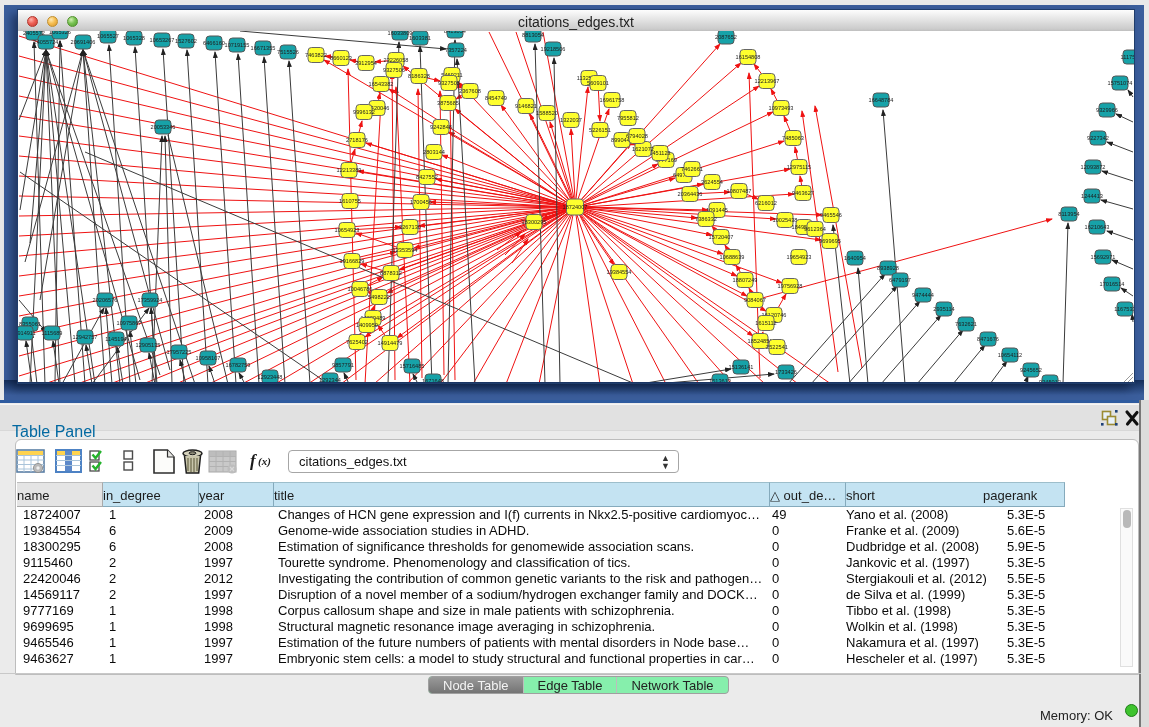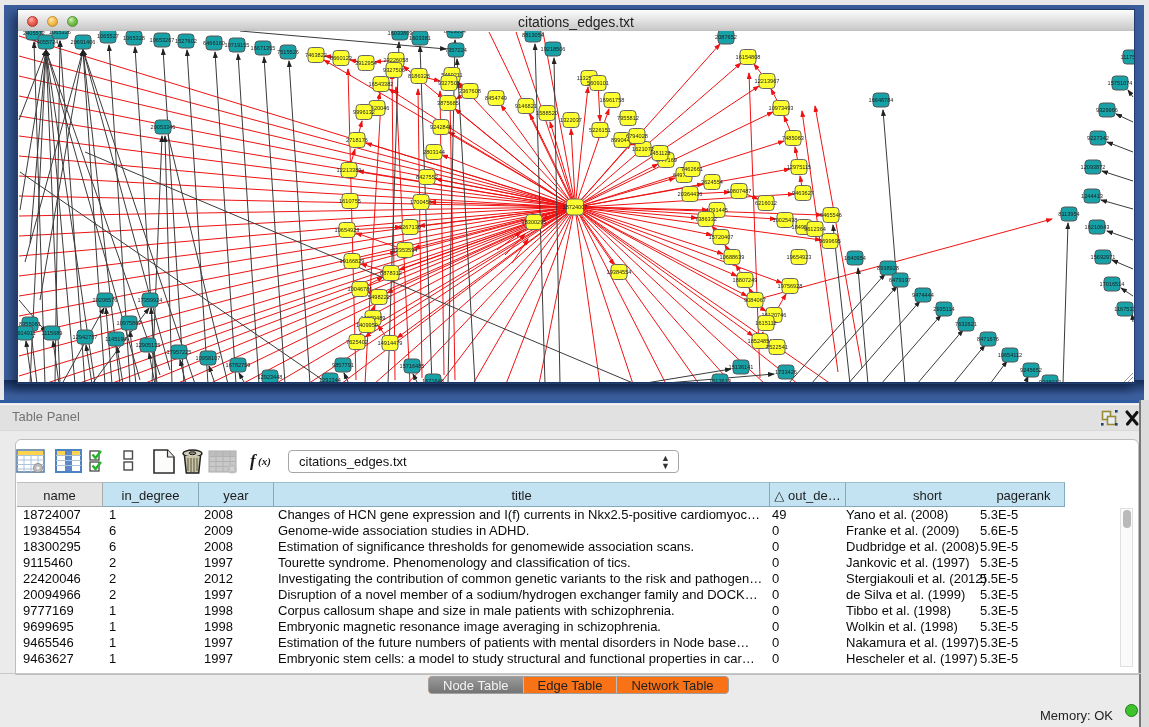--- a/index.html
+++ b/index.html
@@ -12,40 +12,40 @@
  background:linear-gradient(#fdfdfd,#cbcbcb 90%,#bfbfbf);border-bottom:1px solid #8a8a8a}
 #title{position:absolute;width:100%;text-align:center;top:3.5px;font-size:14px;color:#222}
 .tl{position:absolute;top:10.5px;width:11px;height:11px;border-radius:50%}
 #tlr{left:22.5px;background:radial-gradient(circle at 35% 30%,#ffb3ac,#ee6156 45%,#c33931);border:1px solid #b1352c}
 #tly{left:42.5px;background:radial-gradient(circle at 35% 30%,#ffe9b3,#f6bf52 45%,#d7942b);border:1px solid #c08e2d}
 #tlg{left:62.5px;background:radial-gradient(circle at 35% 30%,#d2f0b3,#79c353 45%,#4f9c2d);border:1px solid #53912f}
 #panelwrap{position:absolute;left:0;top:400px;width:1149px;height:327px;background:#ebebeb}
 #blueline{position:absolute;left:0;top:0;width:1140px;height:3px;background:#2e5b9f}
 #panelbar{position:absolute;left:0;top:4px;width:1139px;height:27px;background:#e1e1e1;
  border-top:1px solid #f5f5f5;border-bottom:1px solid #d8d8d8}
-#panelbar .t{position:absolute;left:12px;top:4px;font-size:13px;color:#737373}
+#panelbar .t{position:absolute;left:12px;top:18px;font-size:16px;color:#0369a1}
 #panel{position:absolute;left:15px;top:39px;width:1124px;height:236px;background:#fff;
  border:1px solid #bdbdbd;border-radius:6px 6px 0 0}
 #dd{position:absolute;left:288px;top:450px;width:391px;height:23px;background:#fff;
  border:1px solid #a6a6a6;border-radius:4px;font-size:13px;color:#111;line-height:21px;padding-left:10px}
 #ddar{position:absolute;right:8px;top:3px;font-size:9px;color:#333;line-height:8px;text-align:center}
 #thead{position:absolute;left:17px;top:482px;height:25px;font-size:13px;color:#1c1c1c}
-.th{position:absolute;top:0;height:25px;line-height:25px;text-align:center;
+.th{position:absolute;top:0;height:25px;line-height:25px;
  background:#c4e3f2;border-right:1px solid #85aabc;border-top:1px solid #9dbecb;border-bottom:1px solid #85aabc}
 .tr{position:absolute;left:17px;height:16px;line-height:16px;font-size:13px;color:#0a0a0a;white-space:nowrap}
 .tr span{position:absolute;display:block;overflow:hidden}
 .c1{left:6px;width:92px}.c2{left:92px;width:70px}.c3{left:187px;width:70px}
 .c4{left:261px;width:492px}.c5{left:755px;width:70px}
-.c6{left:829px;width:164px;}.c7{left:963px;width:95px}
+.c6{left:829px;width:164px;}.c7{left:990px;width:95px}
 #sbar{position:absolute;left:1120px;top:508px;width:13px;height:159px;background:#fafafa;
  border:1px solid #e0e0e0}
 #sthumb{position:absolute;left:2px;top:1px;width:8px;height:18px;background:#b9b9b9;border-radius:4px}
 #tabline{position:absolute;left:0;top:273px;width:1141px;height:1px;background:#c8c8c8}
 #tabs{position:absolute;left:428px;top:276px;height:18px;display:flex;
- border:1px solid #9f9f9f;border-radius:4px;overflow:hidden;background:#f97316;font-size:13px}
+ border:1px solid #9f9f9f;border-radius:4px;overflow:hidden;background:#86efac;font-size:13px}
 .tab{padding:0 14px;line-height:17px;color:#222}
 .tab.sel{background:linear-gradient(#9a9a9a,#747474);color:#f4f4f4}
 .tab.mid{border-left:1px solid #bdbdbd;border-right:1px solid #bdbdbd}
 #mem{position:absolute;right:36px;top:308px;font-size:13px;color:#222}
 #dot{position:absolute;right:11px;top:304px;width:13px;height:13px;border-radius:50%;
  background:#3ec32e;border:1.5px solid #1e7c18}
 #vline{position:absolute;left:1139px;top:0;width:2px;height:327px;background:#787878}
 #rstrip{position:absolute;left:1141px;top:0;width:8px;height:327px;background:#dcdcdc}
 </style></head><body>
 <div id="desktop">
@@ -702,42 +702,42 @@
 <div class="tr" style="top:571px">
     <span class="c1">22420046</span>
     <span class="c2">2</span>
     <span class="c3">2012</span>
     <span class="c4">Investigating the contribution of common genetic variants to the risk and pathogen…</span>
     <span class="c5">0</span>
     <span class="c6">Stergiakouli et al. (2012)</span>
     <span class="c7">5.5E-5</span>
   </div>
 <div class="tr" style="top:587px">
-    <span class="c1">20094966</span>
+    <span class="c1">14569117</span>
     <span class="c2">2</span>
     <span class="c3">1997</span>
     <span class="c4">Disruption of a novel member of a sodium/hydrogen exchanger family and DOCK…</span>
     <span class="c5">0</span>
     <span class="c6">de Silva et al. (1999)</span>
     <span class="c7">5.3E-5</span>
   </div>
 <div class="tr" style="top:603px">
     <span class="c1">9777169</span>
     <span class="c2">1</span>
     <span class="c3">1998</span>
     <span class="c4">Corpus callosum shape and size in male patients with schizophrenia.</span>
     <span class="c5">0</span>
     <span class="c6">Tibbo et al. (1998)</span>
     <span class="c7">5.3E-5</span>
   </div>
 <div class="tr" style="top:619px">
     <span class="c1">9699695</span>
     <span class="c2">1</span>
     <span class="c3">1998</span>
-    <span class="c4">Embryonic magnetic resonance image averaging in schizophrenia.</span>
+    <span class="c4">Structural magnetic resonance image averaging in schizophrenia.</span>
     <span class="c5">0</span>
     <span class="c6">Wolkin et al. (1998)</span>
     <span class="c7">5.3E-5</span>
   </div>
 <div class="tr" style="top:635px">
     <span class="c1">9465546</span>
     <span class="c2">1</span>
     <span class="c3">1997</span>
     <span class="c4">Estimation of the future numbers of patients with mental disorders in Node base…</span>
     <span class="c5">0</span>

